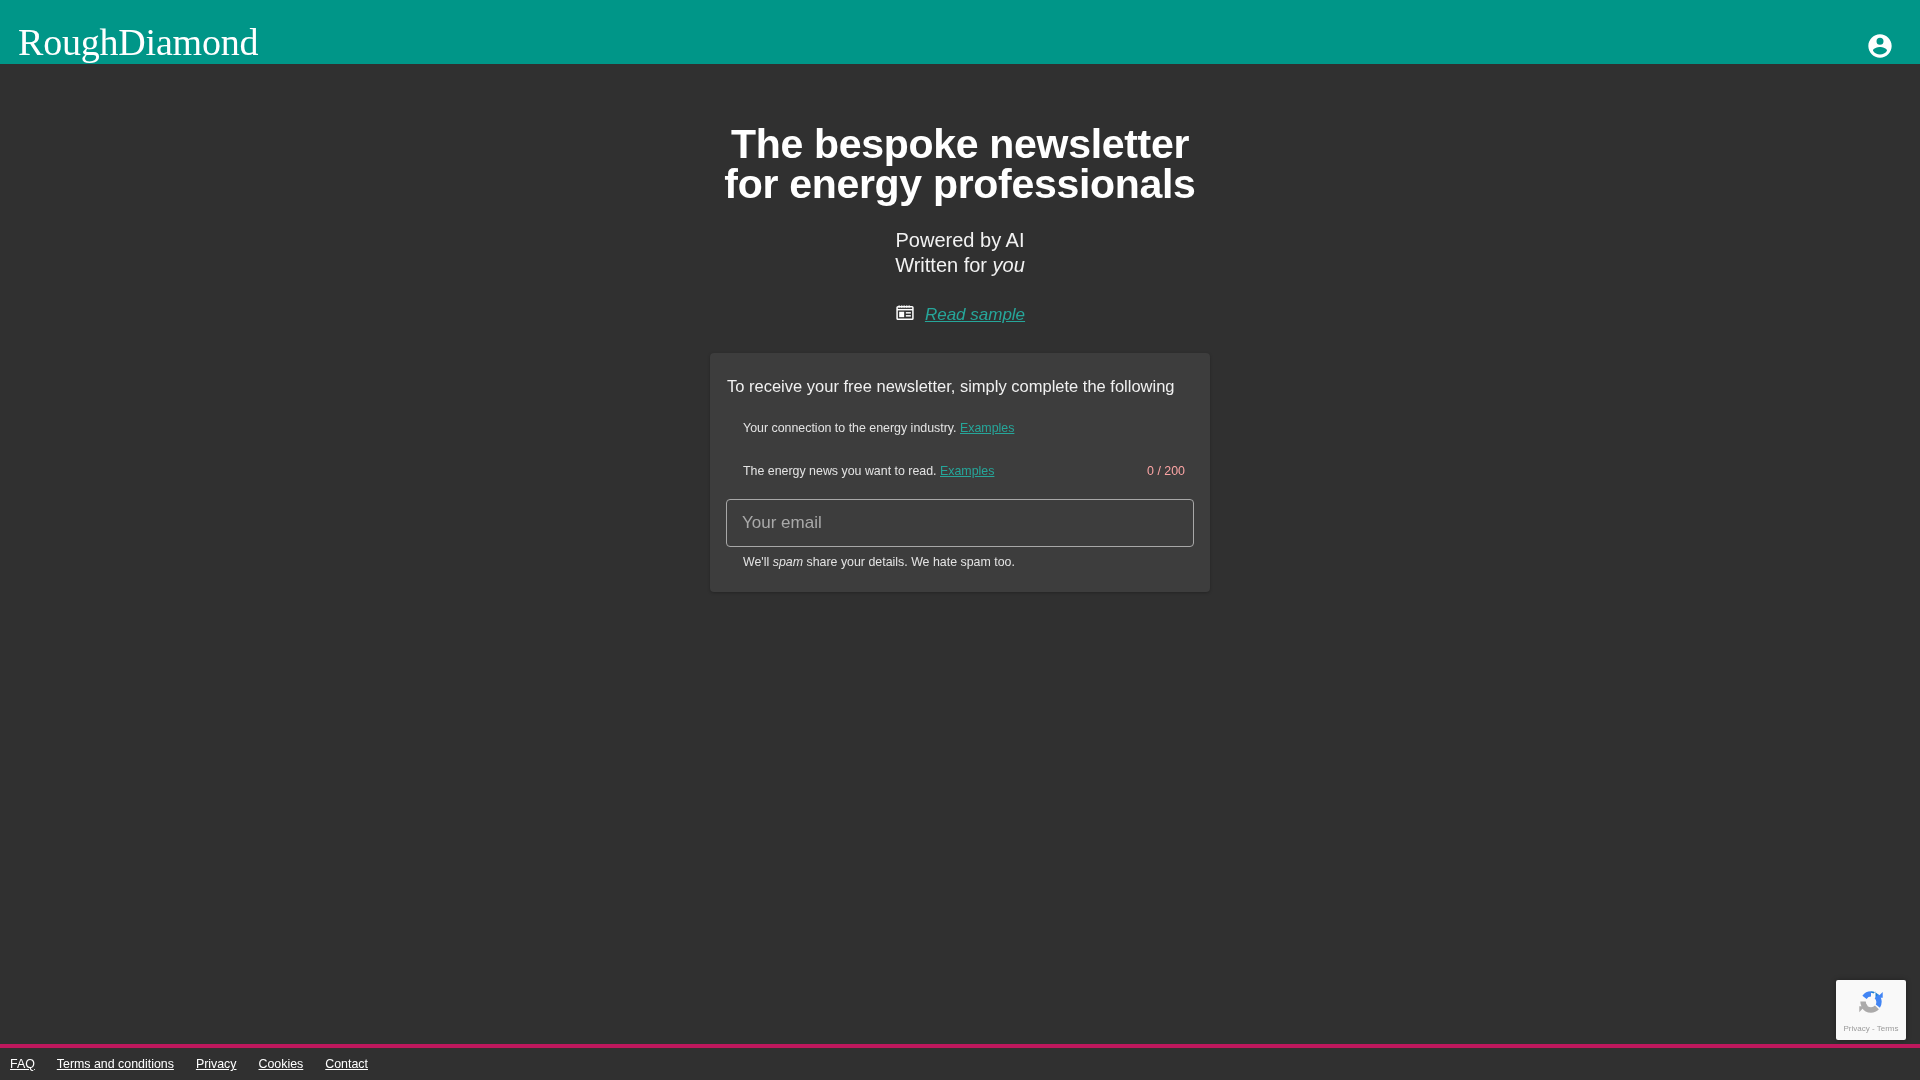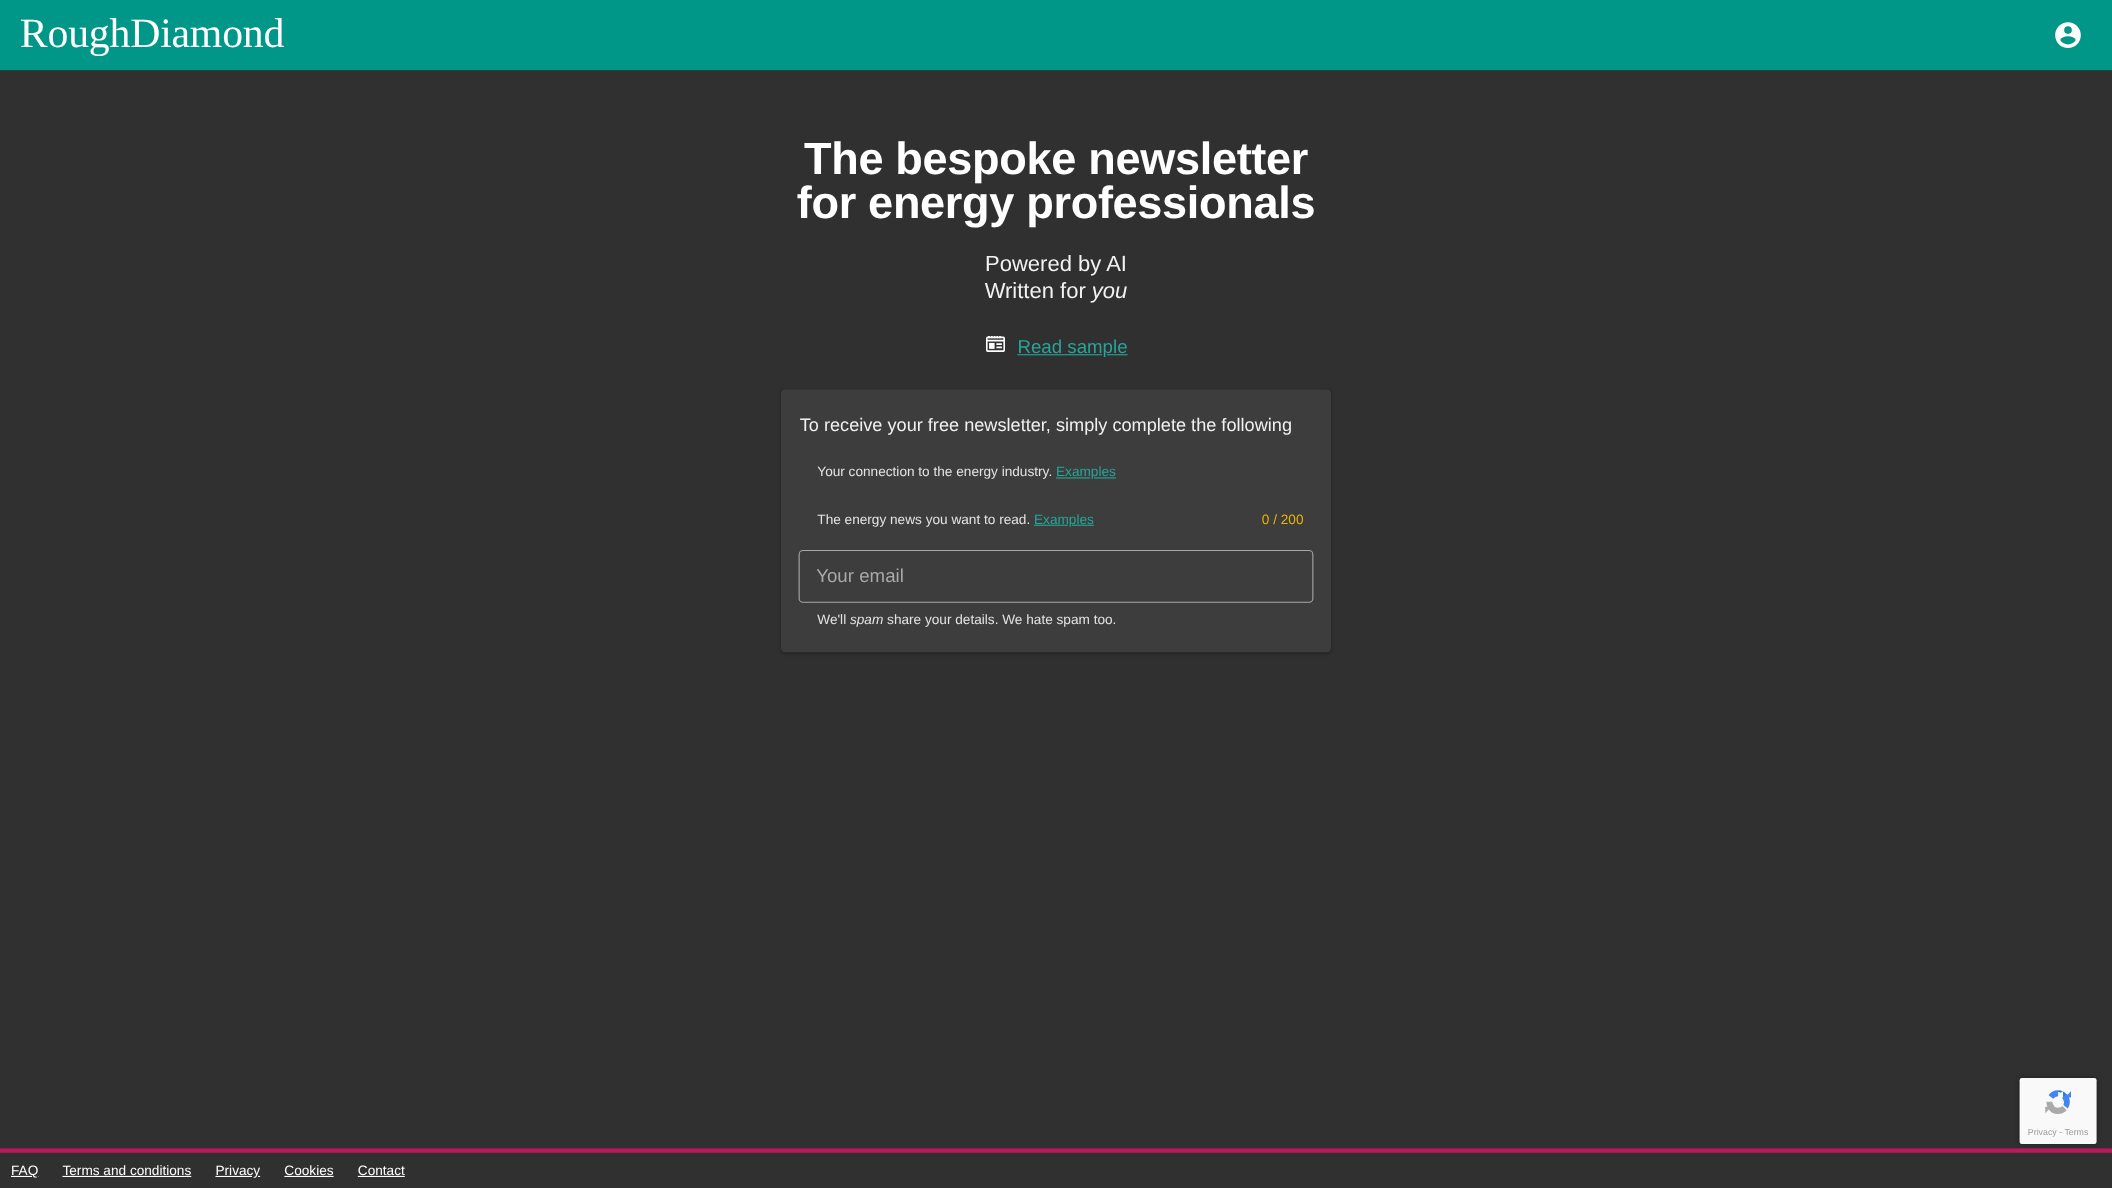--- a/index.html
+++ b/index.html
@@ -12,21 +12,21 @@
   }
 
   
   .app-header {
     position: absolute;
     top: 0; left: 0;
     width: 1920px;
     height: 64px;
     background: #009688;
     display: flex;
-    align-items: center;
+    align-items: flex-end;
     justify-content: space-between;
     padding: 0 22px 0 18px;
   }
   .brand {
     font-family: "Liberation Serif", serif;
     font-size: 38px;
     line-height: 1;
     color: #ffffff;
     letter-spacing: -0.2px;
     font-weight: 400;
@@ -70,20 +70,21 @@
   }
   .sub .line { display: block; }
   .sub em { font-style: italic; }
 
   .sample-row {
     margin-top: 25px;
     display: flex;
     align-items: center;
     justify-content: center;
     gap: 10px;
+    font-style: italic;
   }
   .sample-link {
     color: #26a69a;
     font-size: 17px;
     text-decoration: underline;
     cursor: pointer;
   }
 
   
   .card {
@@ -133,21 +134,21 @@
     font-size: 12.4px;
     line-height: 16px;
   }
   .hint em { font-style: italic; }
   .hint a {
     color: #26a69a;
     text-decoration: underline;
     cursor: pointer;
   }
   .counter {
-    color: #eab308;
+    color: #fca5a5;
     font-size: 12.4px;
     white-space: nowrap;
   }
 
   .gap-a { height: 20px; }
   .gap-b { height: 20px; }
 
   .actions {
     display: flex;
     align-items: flex-start;

